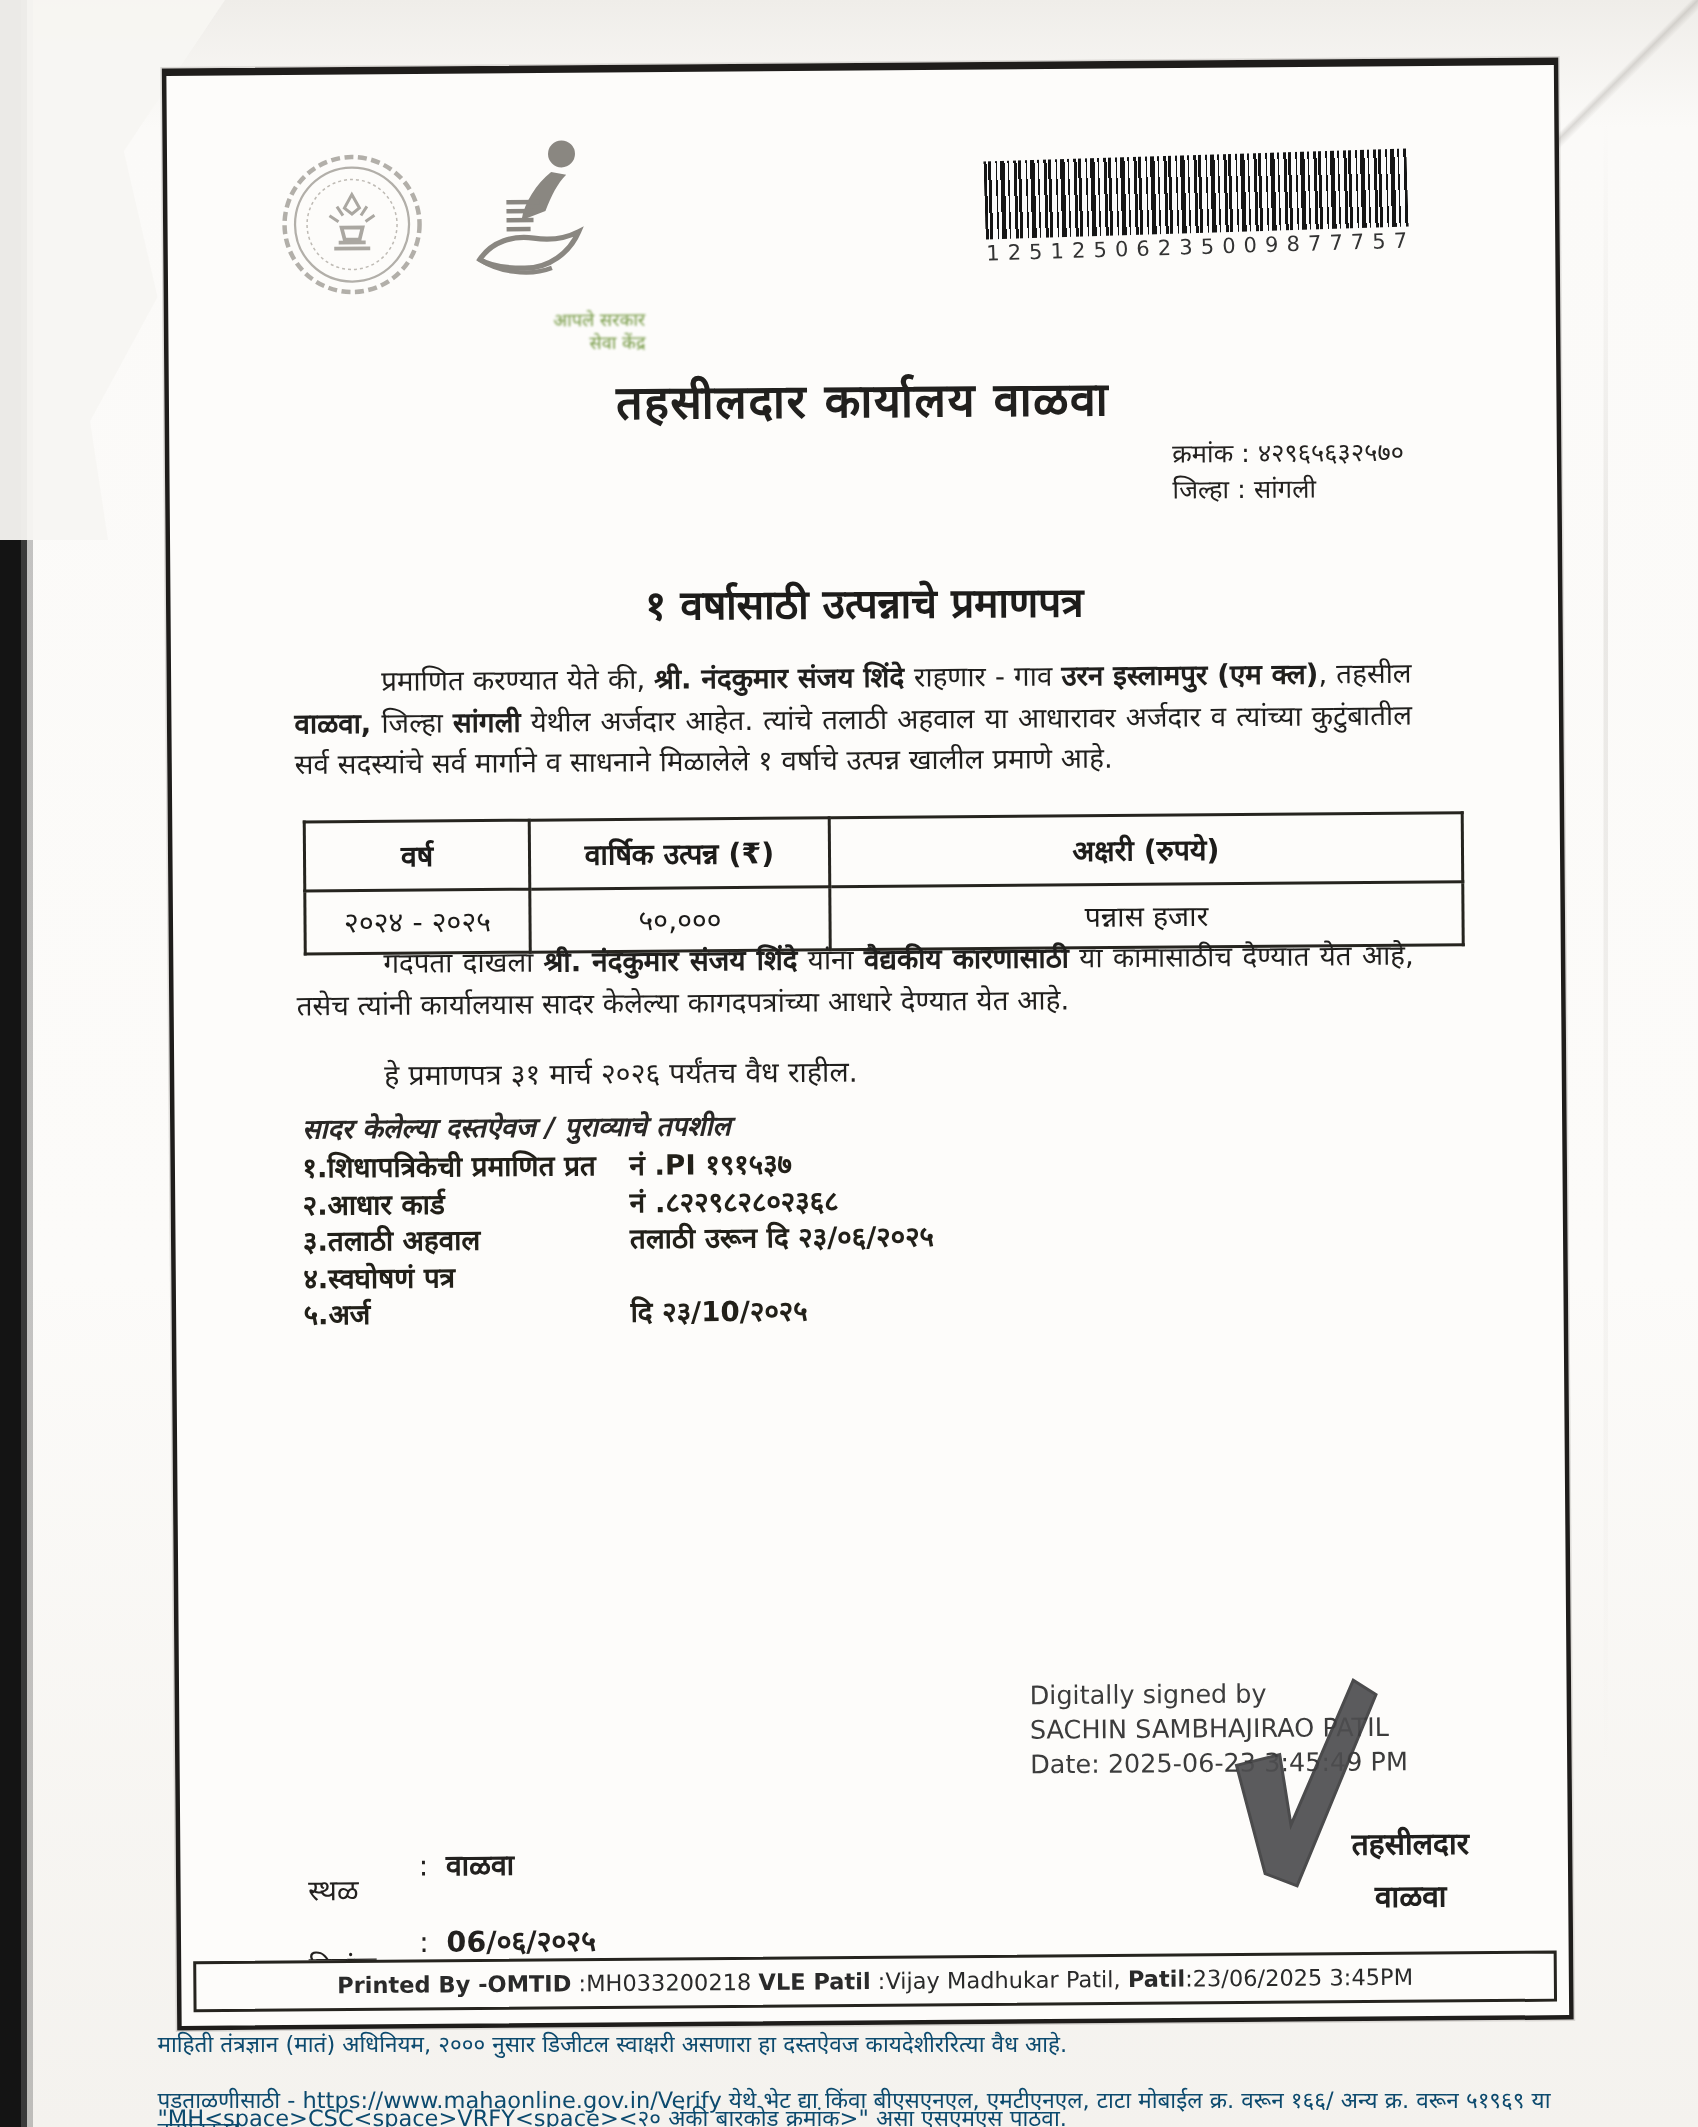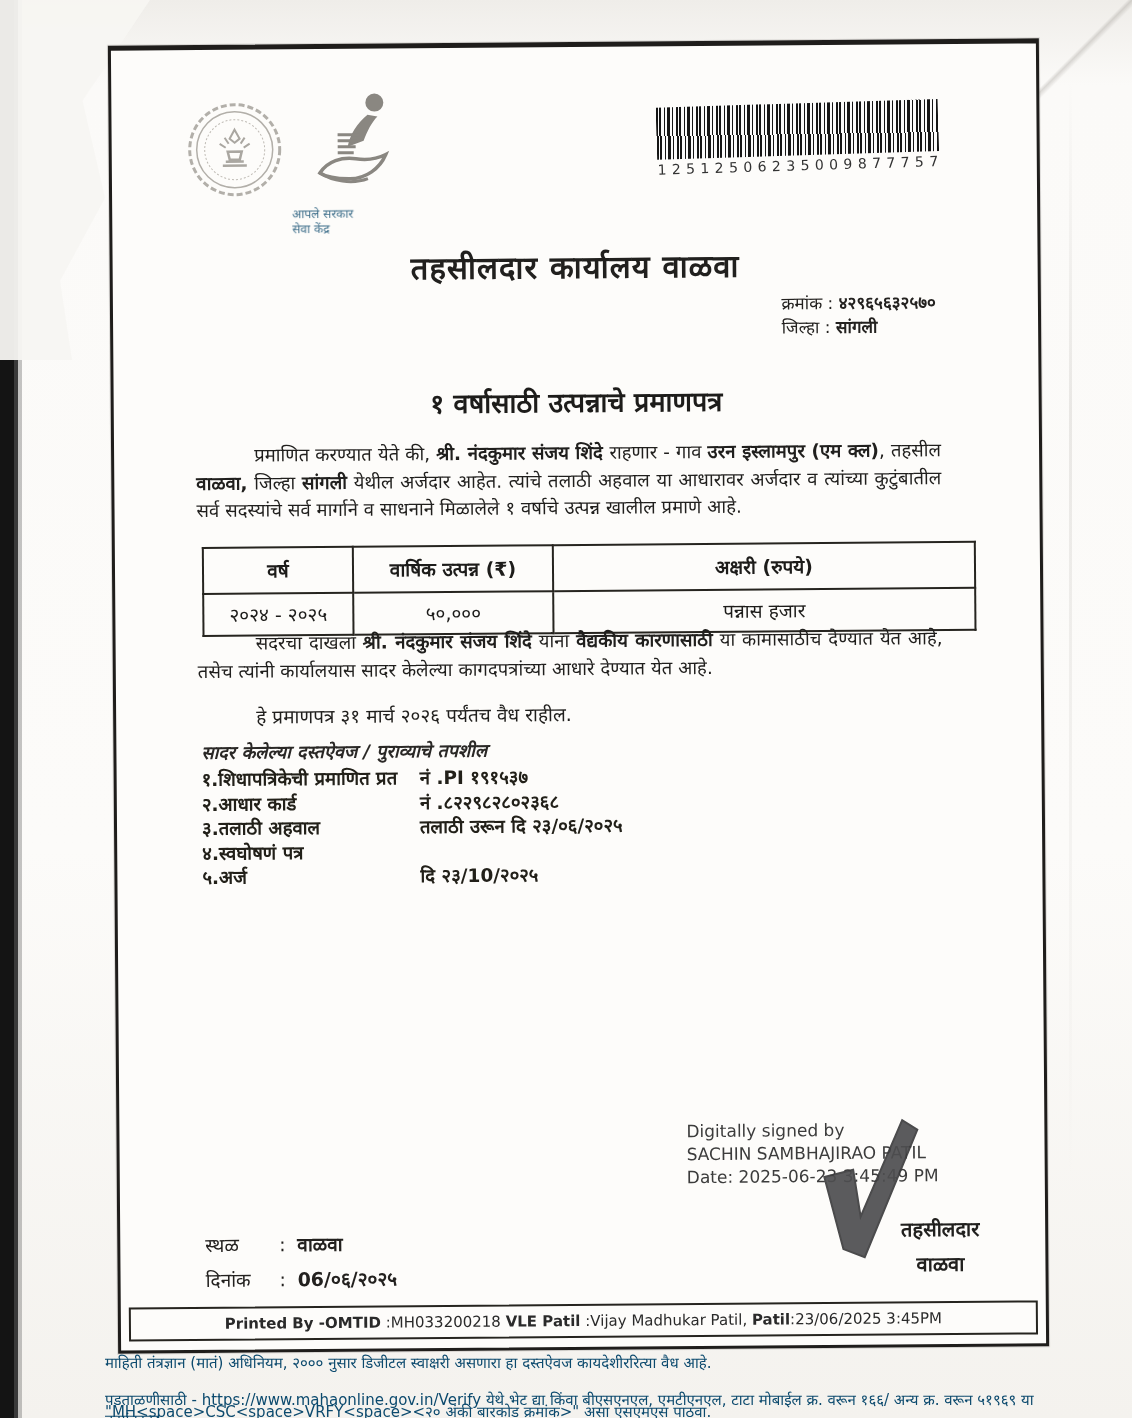--- a/index.html
+++ b/index.html
@@ -16,32 +16,32 @@
     background:linear-gradient(135deg,rgba(0,0,0,0) 48%,rgba(120,115,108,.25) 50%,rgba(0,0,0,0) 53%);}
   .fold-right{position:absolute;right:60px;top:80px;width:3px;height:1100px;
     background:linear-gradient(180deg,rgba(150,145,138,.0),rgba(150,145,138,.18) 30%,rgba(150,145,138,.0));}
 
   .frame{position:absolute;left:113px;top:42px;width:925px;height:1300px;
     border:3px solid #1f1d1b;border-top-width:5px;background:#fdfcfa;
     transform:rotate(-0.45deg);box-shadow:0 0 0 1px rgba(60,55,50,.15);}
 
   .seal{position:absolute;left:75px;top:52px;width:96px;height:96px;opacity:.75;}
   .hand-logo{position:absolute;left:196px;top:40px;width:100px;height:120px;opacity:.8;}
-  .hand-logo-text{position:absolute;left:180px;top:158px;width:110px;text-align:left;
-    font-size:12px;line-height:15px;color:#0c4a6e;filter:blur(0.7px);opacity:.8;}
+  .hand-logo-text{position:absolute;left:208px;top:158px;width:110px;text-align:right;
+    font-size:12px;line-height:15px;color:#4d7c0f;filter:blur(0.7px);opacity:.8;}
 
   .barcode-wrap{position:absolute;left:545px;top:58px;width:290px;transform:rotate(-1.3deg);}
   .barcode-bars{width:282px;height:52px;
     background:repeating-linear-gradient(90deg,#151515 0 2px,#fbfbfb 2px 3px,#151515 3px 5px,#fbfbfb 5px 8px,#151515 8px 9px,#fbfbfb 9px 11px,#151515 11px 14px,#fbfbfb 14px 16px,#151515 16px 17px,#fbfbfb 17px 20px);}
   .barcode-num{font-size:14px;letter-spacing:5.4px;color:#333;margin-top:2px;white-space:nowrap;}
 
   .office-title{position:absolute;left:0;top:198px;width:100%;text-align:center;
     font-size:31px;font-weight:600;letter-spacing:1px;color:#21201e;}
   .meta{position:absolute;right:102px;top:246px;font-size:17px;line-height:24px;color:#242220;}
-  .meta b{font-weight:700;margin-top:30px;}
+  .meta b{font-weight:400;margin-top:30px;}
 
   .cert-heading{position:absolute;left:0;top:336px;width:100%;text-align:center;
     font-size:27px;font-weight:700;color:#1d1c1a;}
 
   .para{position:absolute;left:82px;right:98px;font-size:18.5px;line-height:27.5px;
     text-align:justify;color:#201f1d;}
   .para1{top:392px;text-indent:58px;}
   .para2{top:580px;text-indent:58px;}
   .para b{font-weight:700;}
 
@@ -62,21 +62,21 @@
   .doc-label{width:214px;}
   .doc-value{padding-left:4px;}
 
   .digital-sig{position:absolute;left:567px;top:1074px;font-size:17px;line-height:23px;
     color:#3c3c3c;}
   .sig-check{position:absolute;left:694px;top:1064px;width:100px;height:150px;
     transform:rotate(6deg);z-index:5;opacity:.92;}
 
   .place-date{position:absolute;left:85px;top:1178px;font-size:19px;line-height:35px;color:#23211f;}
   .pd-row{display:flex;}
-  .pd-label{width:62px;}
+  .pd-label{width:62px;margin-top:16px;}
   .pd-colon{width:30px;text-align:center;}
   .pd-value{font-weight:700;}
   .officer{position:absolute;left:700px;top:1168px;width:240px;text-align:center;
     font-size:20px;font-weight:700;line-height:35px;color:#21201e;}
 
   .printed-strip{position:absolute;left:8px;right:8px;bottom:9px;height:30px;
     border:2px solid #26241f;display:flex;align-items:center;justify-content:center;
     font-size:15px;color:#2a2a2a;background:#fdfcfa;}
   .printed-strip b{font-weight:700;}
 
@@ -139,21 +139,21 @@
       <th class="col-words">अक्षरी (रुपये)</th>
     </tr>
     <tr>
       <td>२०२४ - २०२५</td>
       <td>५०,०००</td>
       <td class="words">पन्नास हजार</td>
     </tr>
   </tbody>
     </table>
 
-  <div class="para para2"><span>सदरचा दाखला </span><b>श्री. नंदकुमार संजय शिंदे</b><span> यांना </span><b>वैद्यकीय कारणासाठी</b><span> या कामासाठीच देण्यात येत आहे, तसेच त्यांनी कार्यालयास सादर केलेल्या कागदपत्रांच्या आधारे देण्यात येत आहे.</span></div>
+  <div class="para para2"><span>गदपता दाखला </span><b>श्री. नंदकुमार संजय शिंदे</b><span> यांना </span><b>वैद्यकीय कारणासाठी</b><span> या कामासाठीच देण्यात येत आहे, तसेच त्यांनी कार्यालयास सादर केलेल्या कागदपत्रांच्या आधारे देण्यात येत आहे.</span></div>
 
   <div class="validity">हे प्रमाणपत्र ३१ मार्च २०२६ पर्यंतच वैध राहील.</div>
 
   <div class="docs-title">सादर केलेल्या दस्तऐवज / पुराव्याचे तपशील</div>
 
   <div class="docs-list">
     <div class="doc-row">
       <span class="doc-label">१.शिधापत्रिकेची प्रमाणित प्रत</span>
       <span class="doc-value">नं .PI १९१५३७</span>
     </div>

